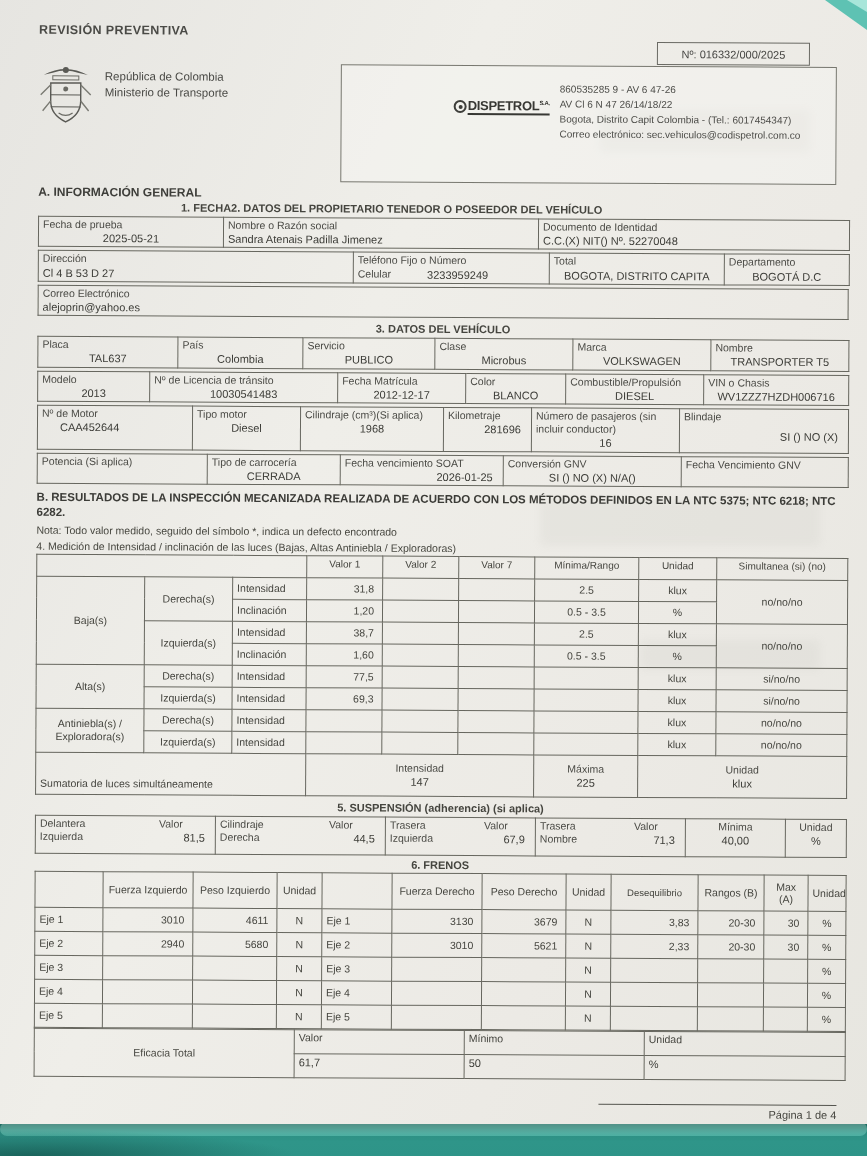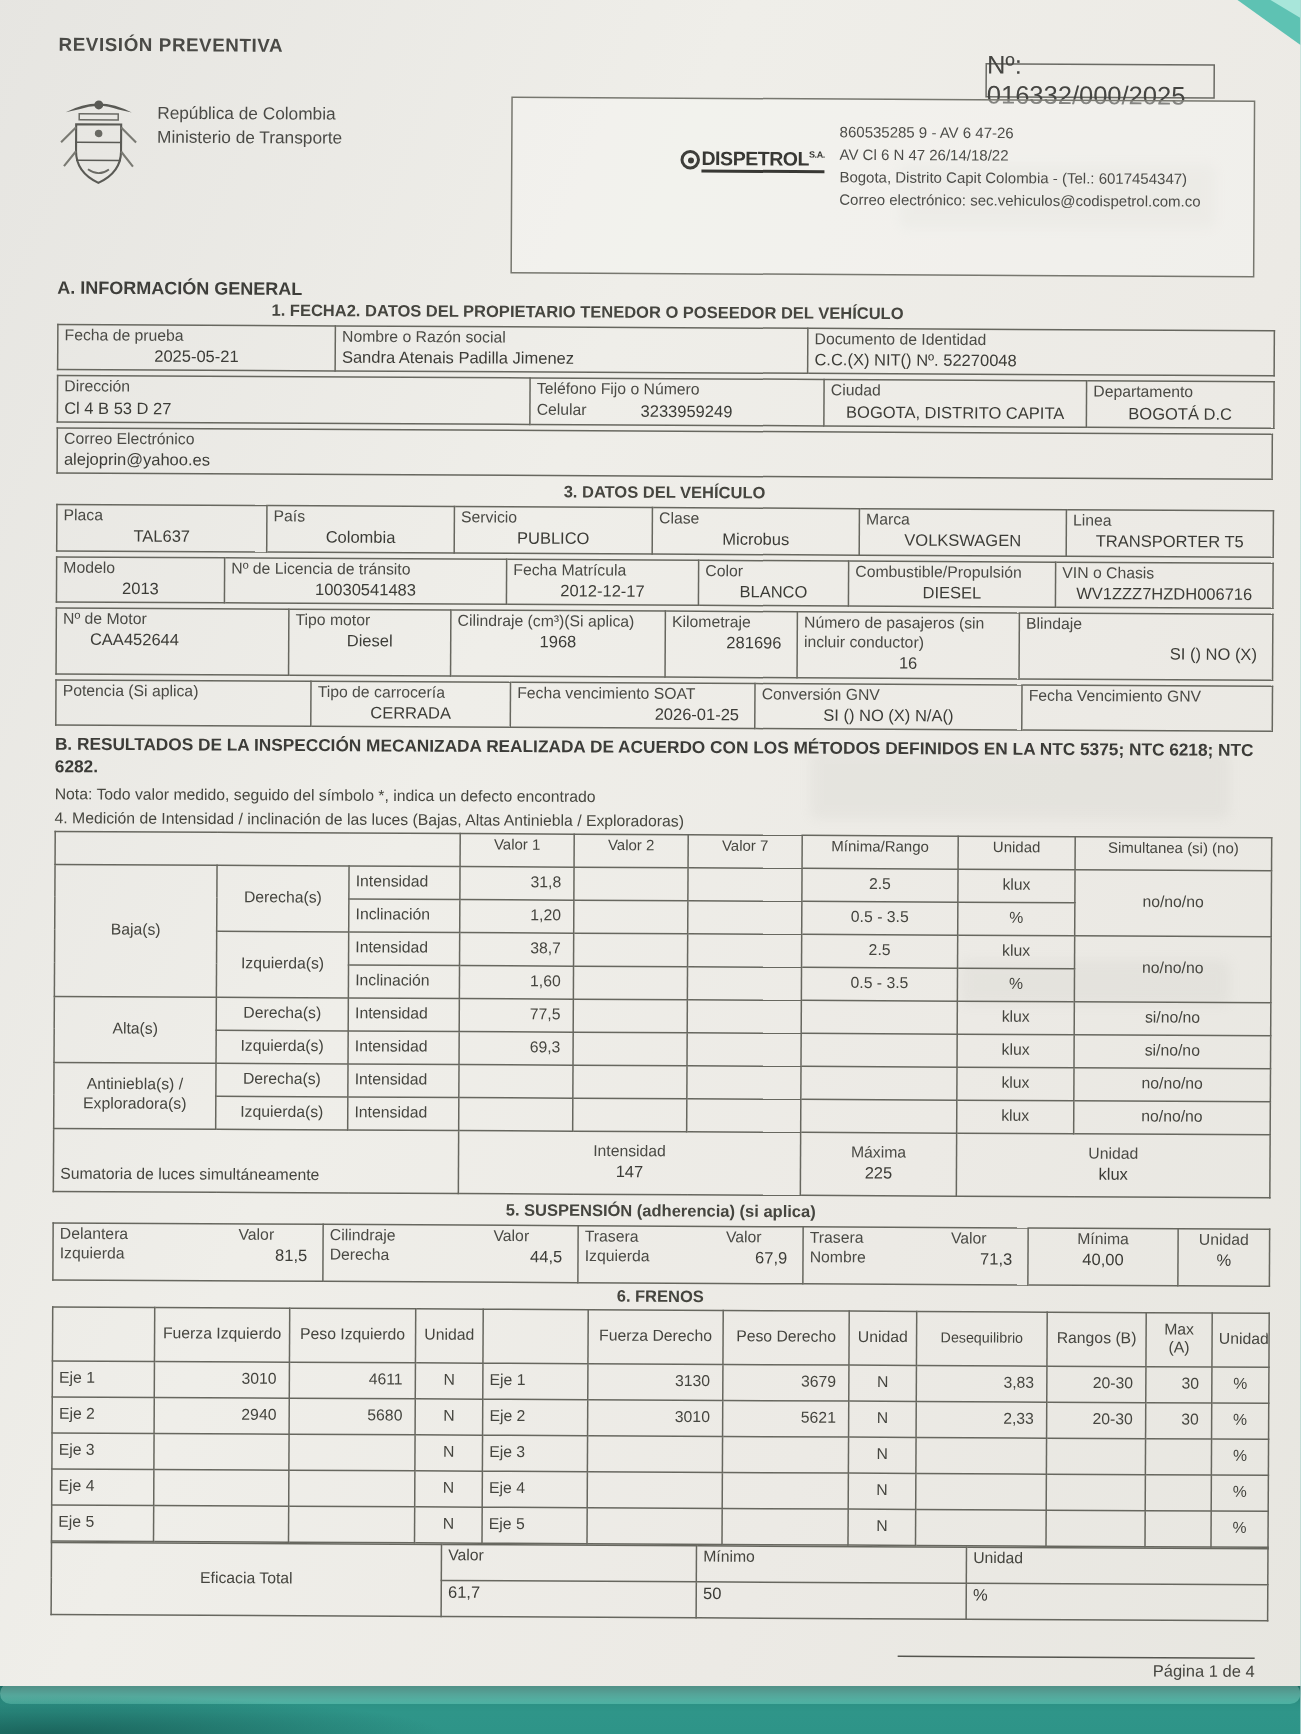--- a/index.html
+++ b/index.html
@@ -26,21 +26,21 @@
   .corner-wedge-hl { position:absolute; right:0; top:0; width:0; height:0;
     border-top:12px solid #a8e6da; border-left:20px solid transparent; z-index:4; }
   .sheet { position:absolute; left:10px; top:12px; width:867px; padding:12px 28px 0 28px;
     transform:rotate(0.3deg); transform-origin:30% 20%; z-index:3; }
   
   .smudge { position:absolute; background:#a9a9a2; opacity:.10; filter:blur(4px); border-radius:4px; z-index:2; pointer-events:none;}
 
   .doc-title { font-size:12.5px; font-weight:bold; color:#4a4a46; letter-spacing:.4px; }
   .header { position:relative; height:158px; }
   .num-box { position:absolute; left:618px; top:16px; width:153px; height:23px; border:1px solid #6a6a64;
-    display:flex; align-items:center; justify-content:center; font-size:17px; color:#454542; }
+    display:flex; align-items:center; justify-content:center; font-size:11px; color:#454542; }
   .coat { position:absolute; left:0; top:38px; }
   .ministry { position:absolute; left:66px; top:46px; font-size:11.5px; line-height:1.35; color:#4a4a46; }
   .company-box { position:absolute; left:302px; top:40px; width:496px; height:118px; border:1px solid #77776f;
     background:rgba(250,250,247,.35); }
   .logo-wrap { position:absolute; left:112px; top:32px; display:flex; align-items:center; }
   .logo-ring { width:13px; height:13px; border:2px solid #3e3e3a; border-radius:50%; position:relative; }
   .logo-ring::after { content:""; position:absolute; left:2.5px; top:2.5px; width:4px; height:4px;
     background:#3e3e3a; border-radius:50%; }
   .logo-text { font-size:13px; font-weight:bold; letter-spacing:-.3px; color:#383834;
     border-bottom:2px solid #383834; margin-left:1px; }
@@ -174,21 +174,21 @@
         <div class="val">Cl 4 B 53 D 27</div>
       </td>
       <td>
         <div class="lbl">Teléfono Fijo o Número</div>
         <div class="tel-line">
           <span class="lbl">Celular</span>
           <span class="val">3233959249</span>
         </div>
       </td>
       <td>
-        <div class="lbl">Ciudad</div>
+        <div class="lbl">Total</div>
         <div class="val vc">BOGOTA, DISTRITO CAPITA</div>
       </td>
       <td>
         <div class="lbl">Departamento</div>
         <div class="val vc">BOGOTÁ D.C</div>
       </td>
     </tr>
   </tbody>
     </table>
 
@@ -230,21 +230,21 @@
       </td>
       <td>
         <div class="lbl">Clase</div>
         <div class="val vc">Microbus</div>
       </td>
       <td>
         <div class="lbl">Marca</div>
         <div class="val vc">VOLKSWAGEN</div>
       </td>
       <td>
-        <div class="lbl">Linea</div>
+        <div class="lbl">Nombre</div>
         <div class="val vc">TRANSPORTER T5</div>
       </td>
     </tr>
   </tbody>
     </table>
 
   <table class="strip">
     <colgroup>
         <col style="width:112px">
         <col style="width:188px">

